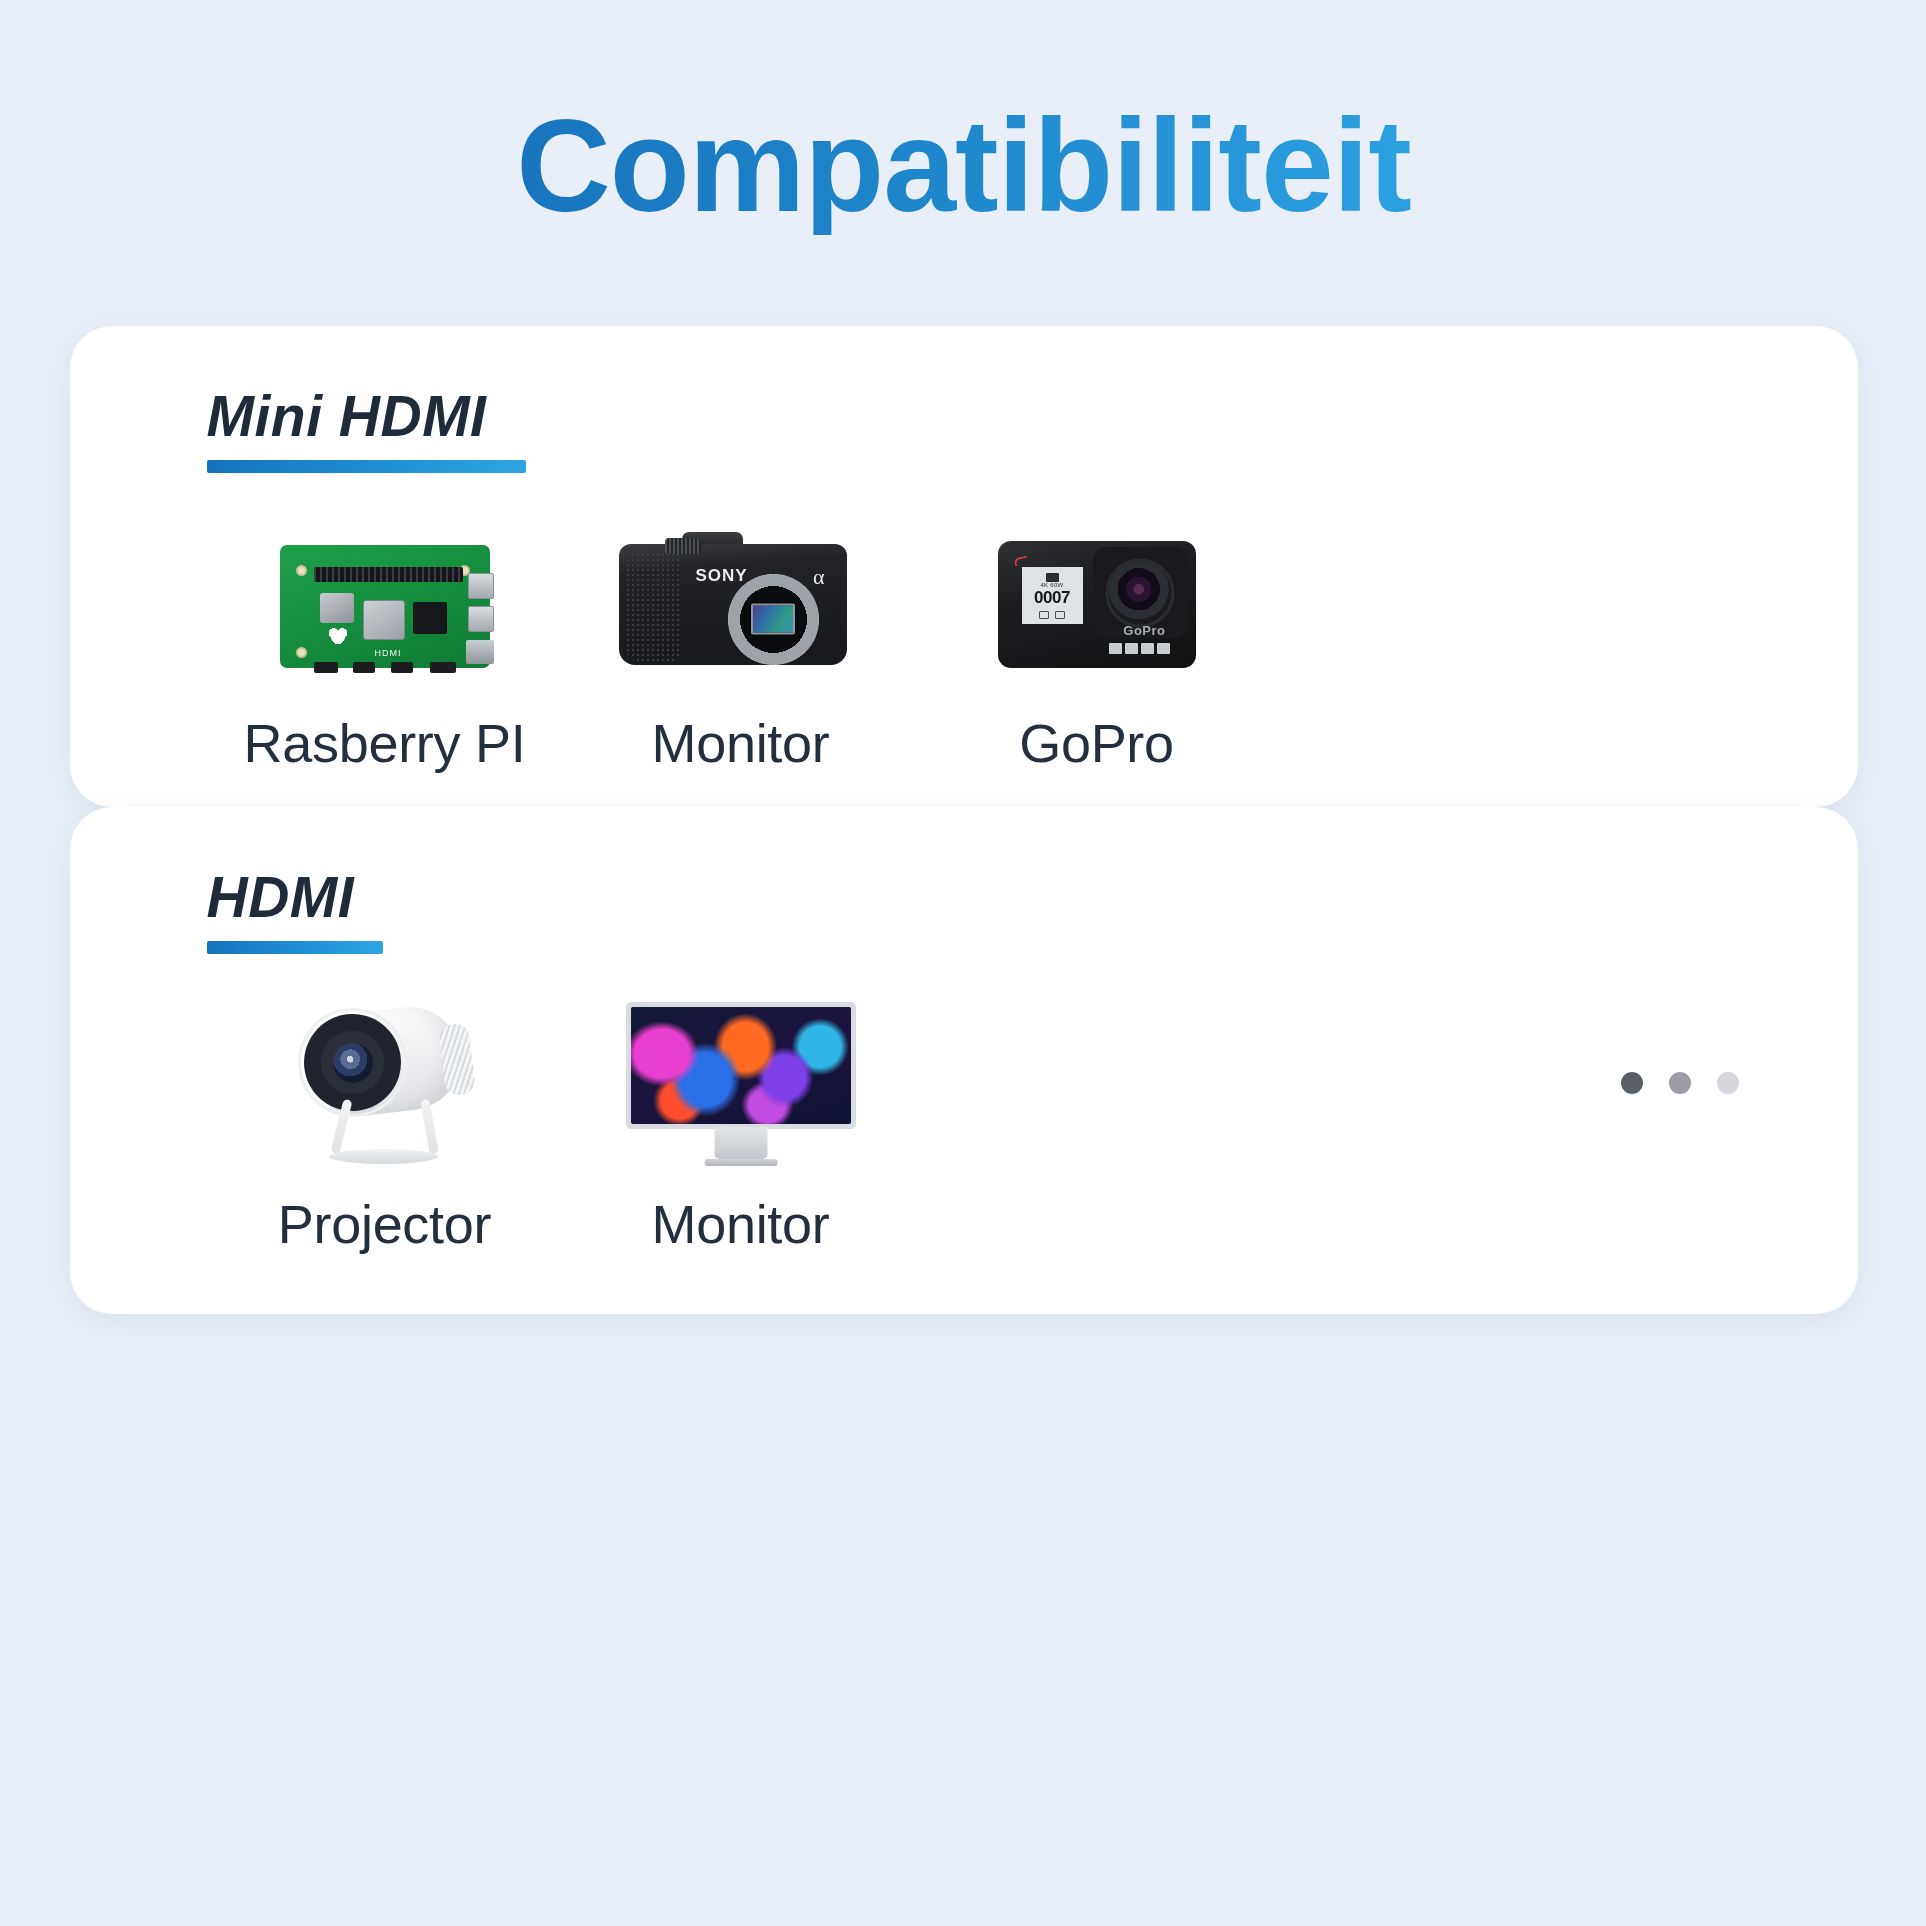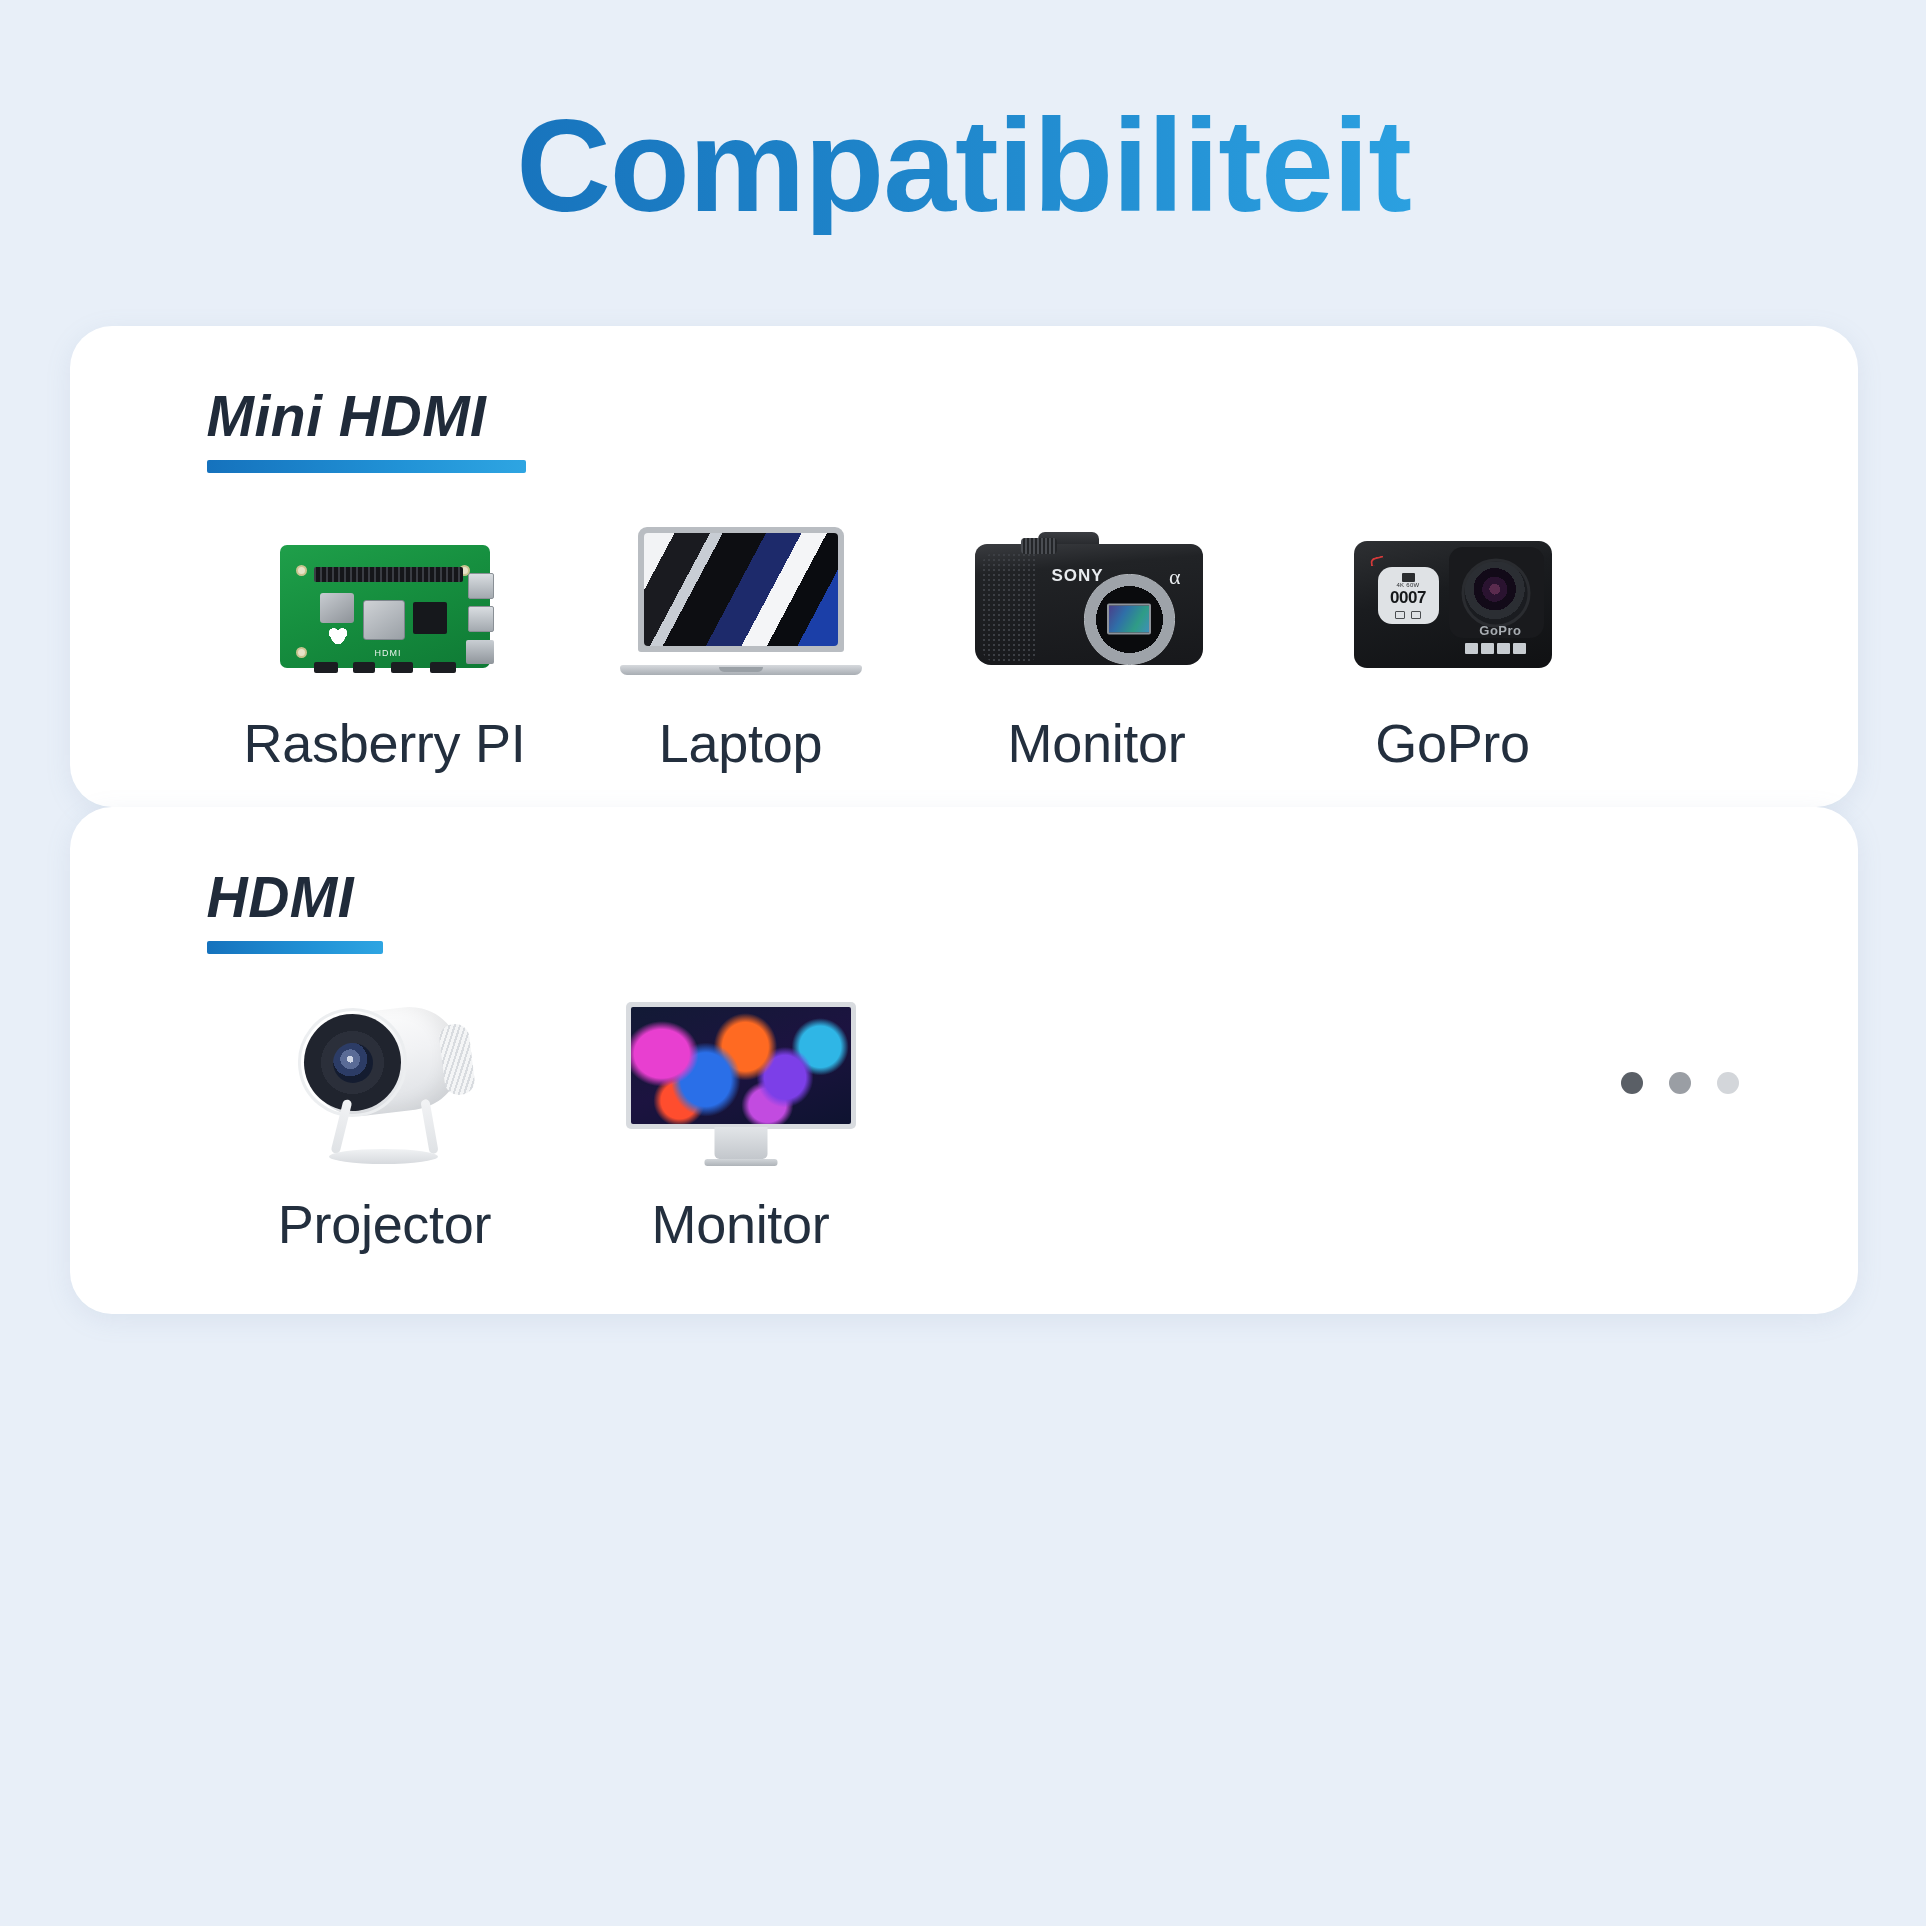--- a/index.html
+++ b/index.html
@@ -275,21 +275,21 @@
     background: #191a1d; border-radius: 14px;
   }
   .gp-lens {
     position: absolute; left: 50%; top: 50%; transform: translate(-50%,-50%);
     width: 69px; height: 69px; border-radius: 50%;
     background: radial-gradient(circle at 48% 44%, #5a2b4e 0 11%, #2a1330 11% 26%, #120a18 26% 44%, #2b2e33 44% 62%, #1a1c20 62% 100%);
     border: 3px solid #2a2c30;
   }
   .gp-lcd {
     position: absolute; left: 24px; top: 26px; width: 61px; height: 57px;
-    background: #dfe2e5; border-radius: 14px;
+    background: #dfe2e5; border-radius: 0;
     display: flex; flex-direction: column; align-items: center; justify-content: center;
   }
   .gp-lcd-res { font-size: 6px; color: #2b2d30; letter-spacing: 0.3px; }
   .gp-lcd-num { font-size: 17px; color: #16181a; font-weight: bold; letter-spacing: -0.5px; }
   .gp-lcd-row { display: flex; gap: 6px; margin-top: 3px; }
   .gp-lcd-ic { width: 10px; height: 8px; border: 1px solid #4a4d50; border-radius: 1px; }
   .gp-logo {
     position: absolute; right: 30px; bottom: 30px; color: #a7acb1;
     font-size: 13px; font-weight: bold; letter-spacing: 0.5px;
     font-family: "Liberation Sans", sans-serif;
@@ -432,32 +432,20 @@
                 <div class="rpi-port p2"></div>
                 <div class="rpi-port p3"></div>
                 <div class="rpi-port p4"></div>
                 <div class="rpi-hdmitxt">HDMI</div>
               </div>
             </div>
           </div>
           <div class="item-label">Rasberry PI</div>
         </div>
 
-        <div class="item">
-          <div class="thumb">
-            <div class="lap">
-              <div class="lap-lid">
-                  <div class="lap-screen"></div>
-                </div>
-              <div class="lap-base"></div>
-              <div class="lap-notch"></div>
-            </div>
-          </div>
-          <div class="item-label">Laptop</div>
-        </div>
 
         <div class="item">
           <div class="thumb">
             <div class="cam">
               <div class="cam-hump"></div>
               <div class="cam-body">
                 <div class="cam-brand">SONY</div>
                 <div class="cam-alpha">α</div>
                 <div class="cam-mount">
                     <div class="cam-sensor"></div>

